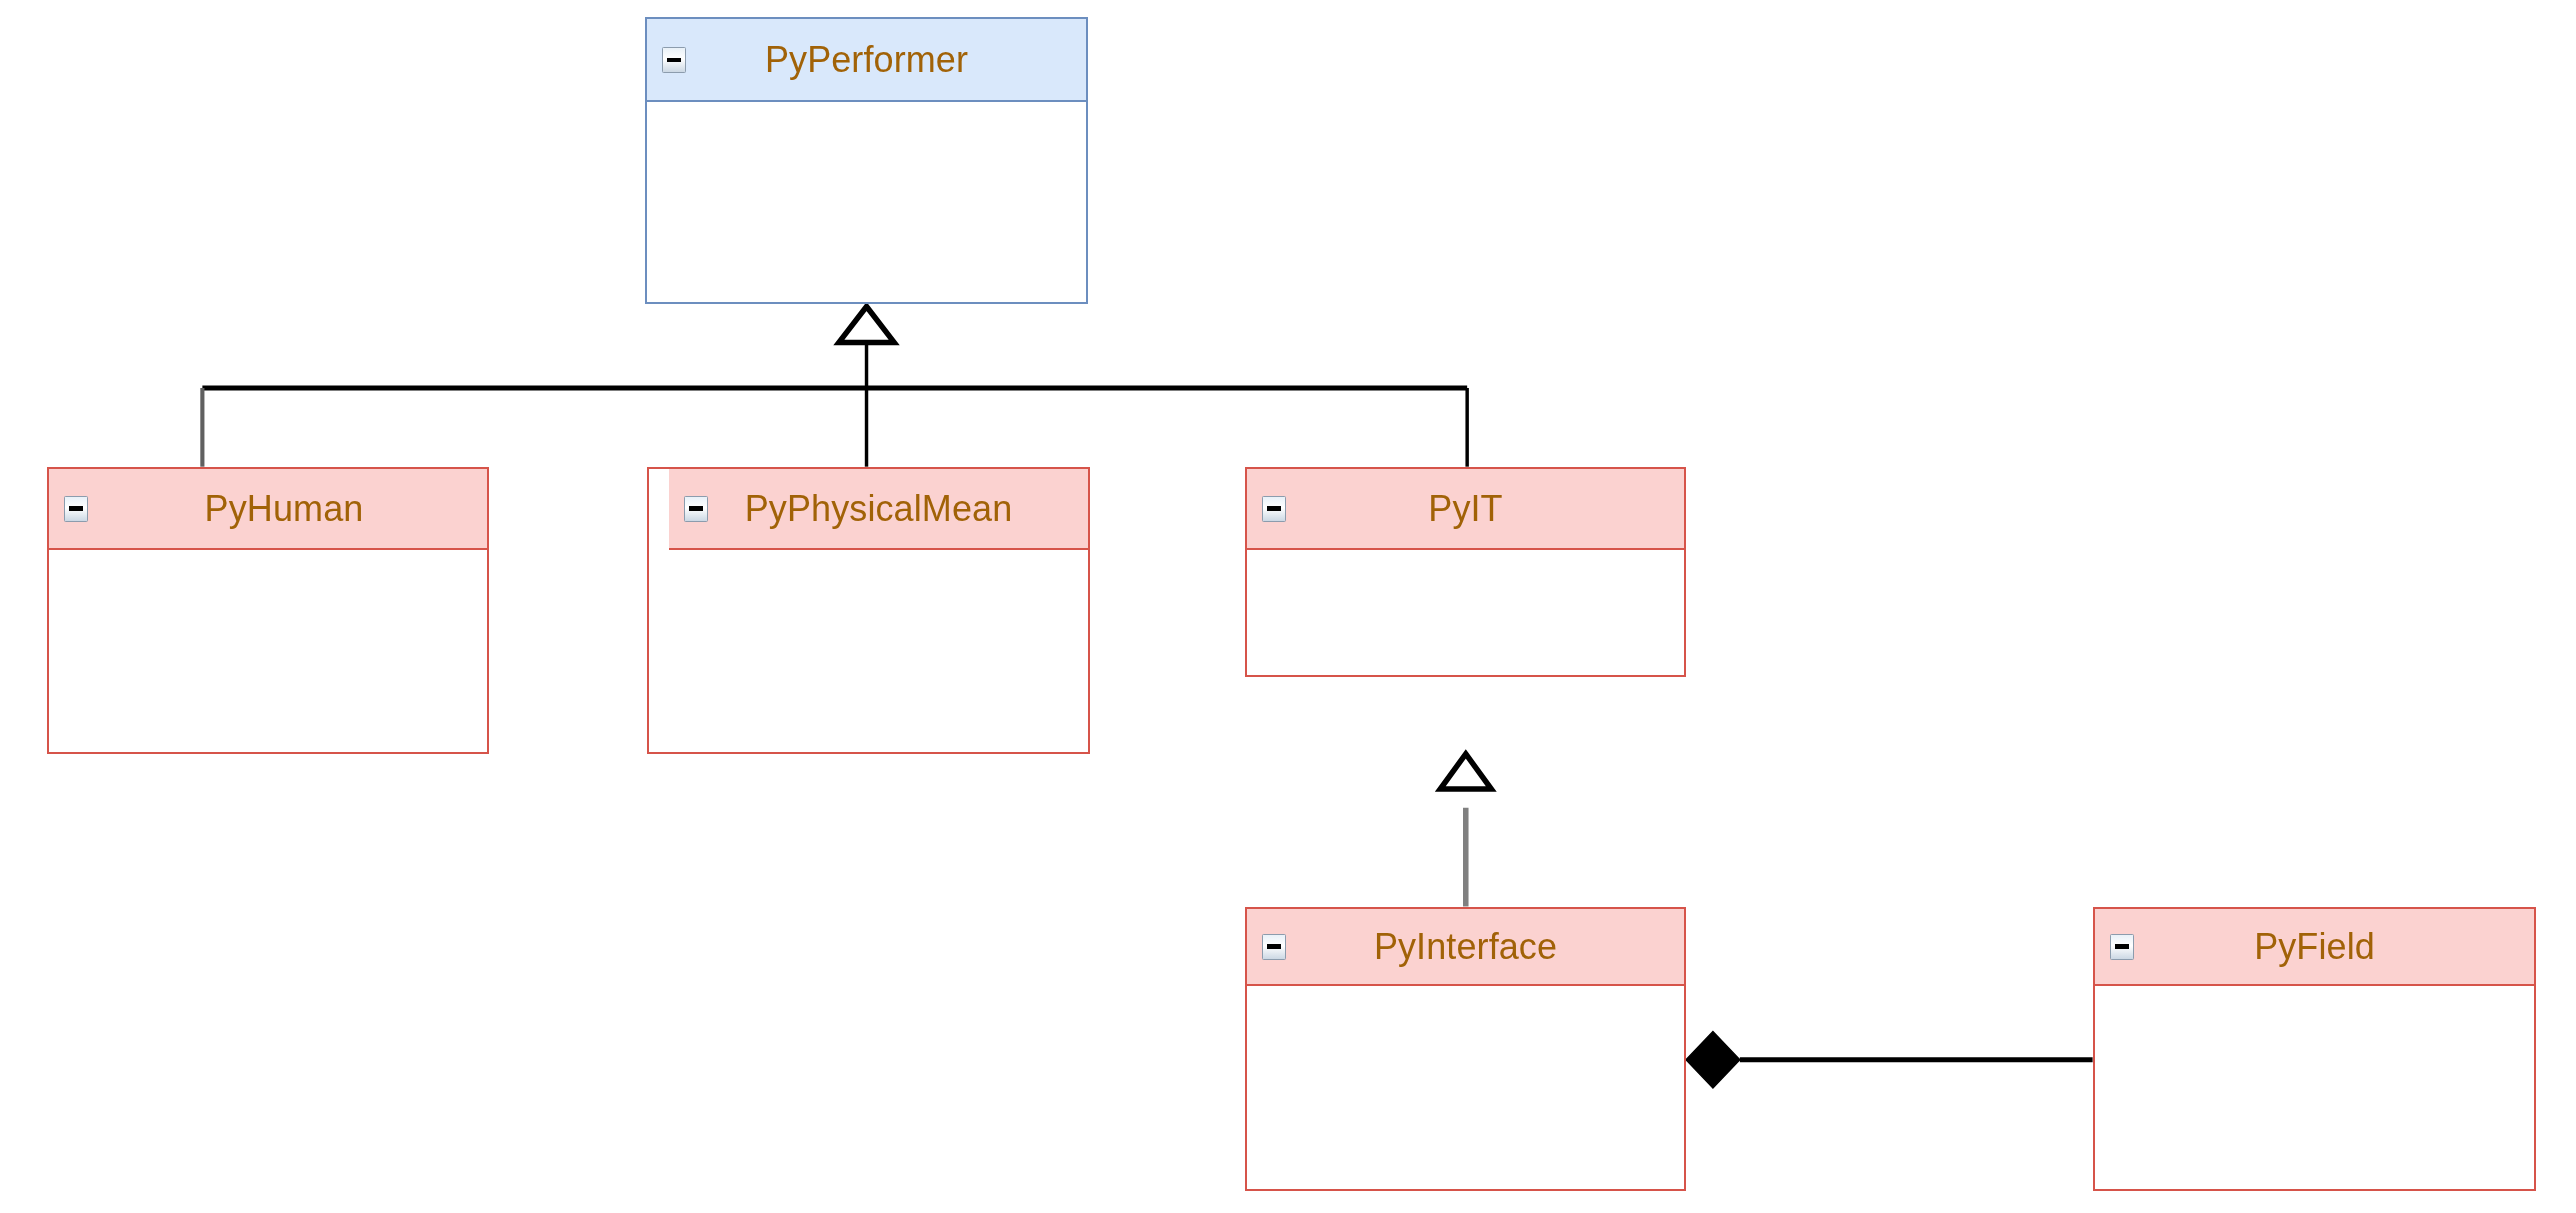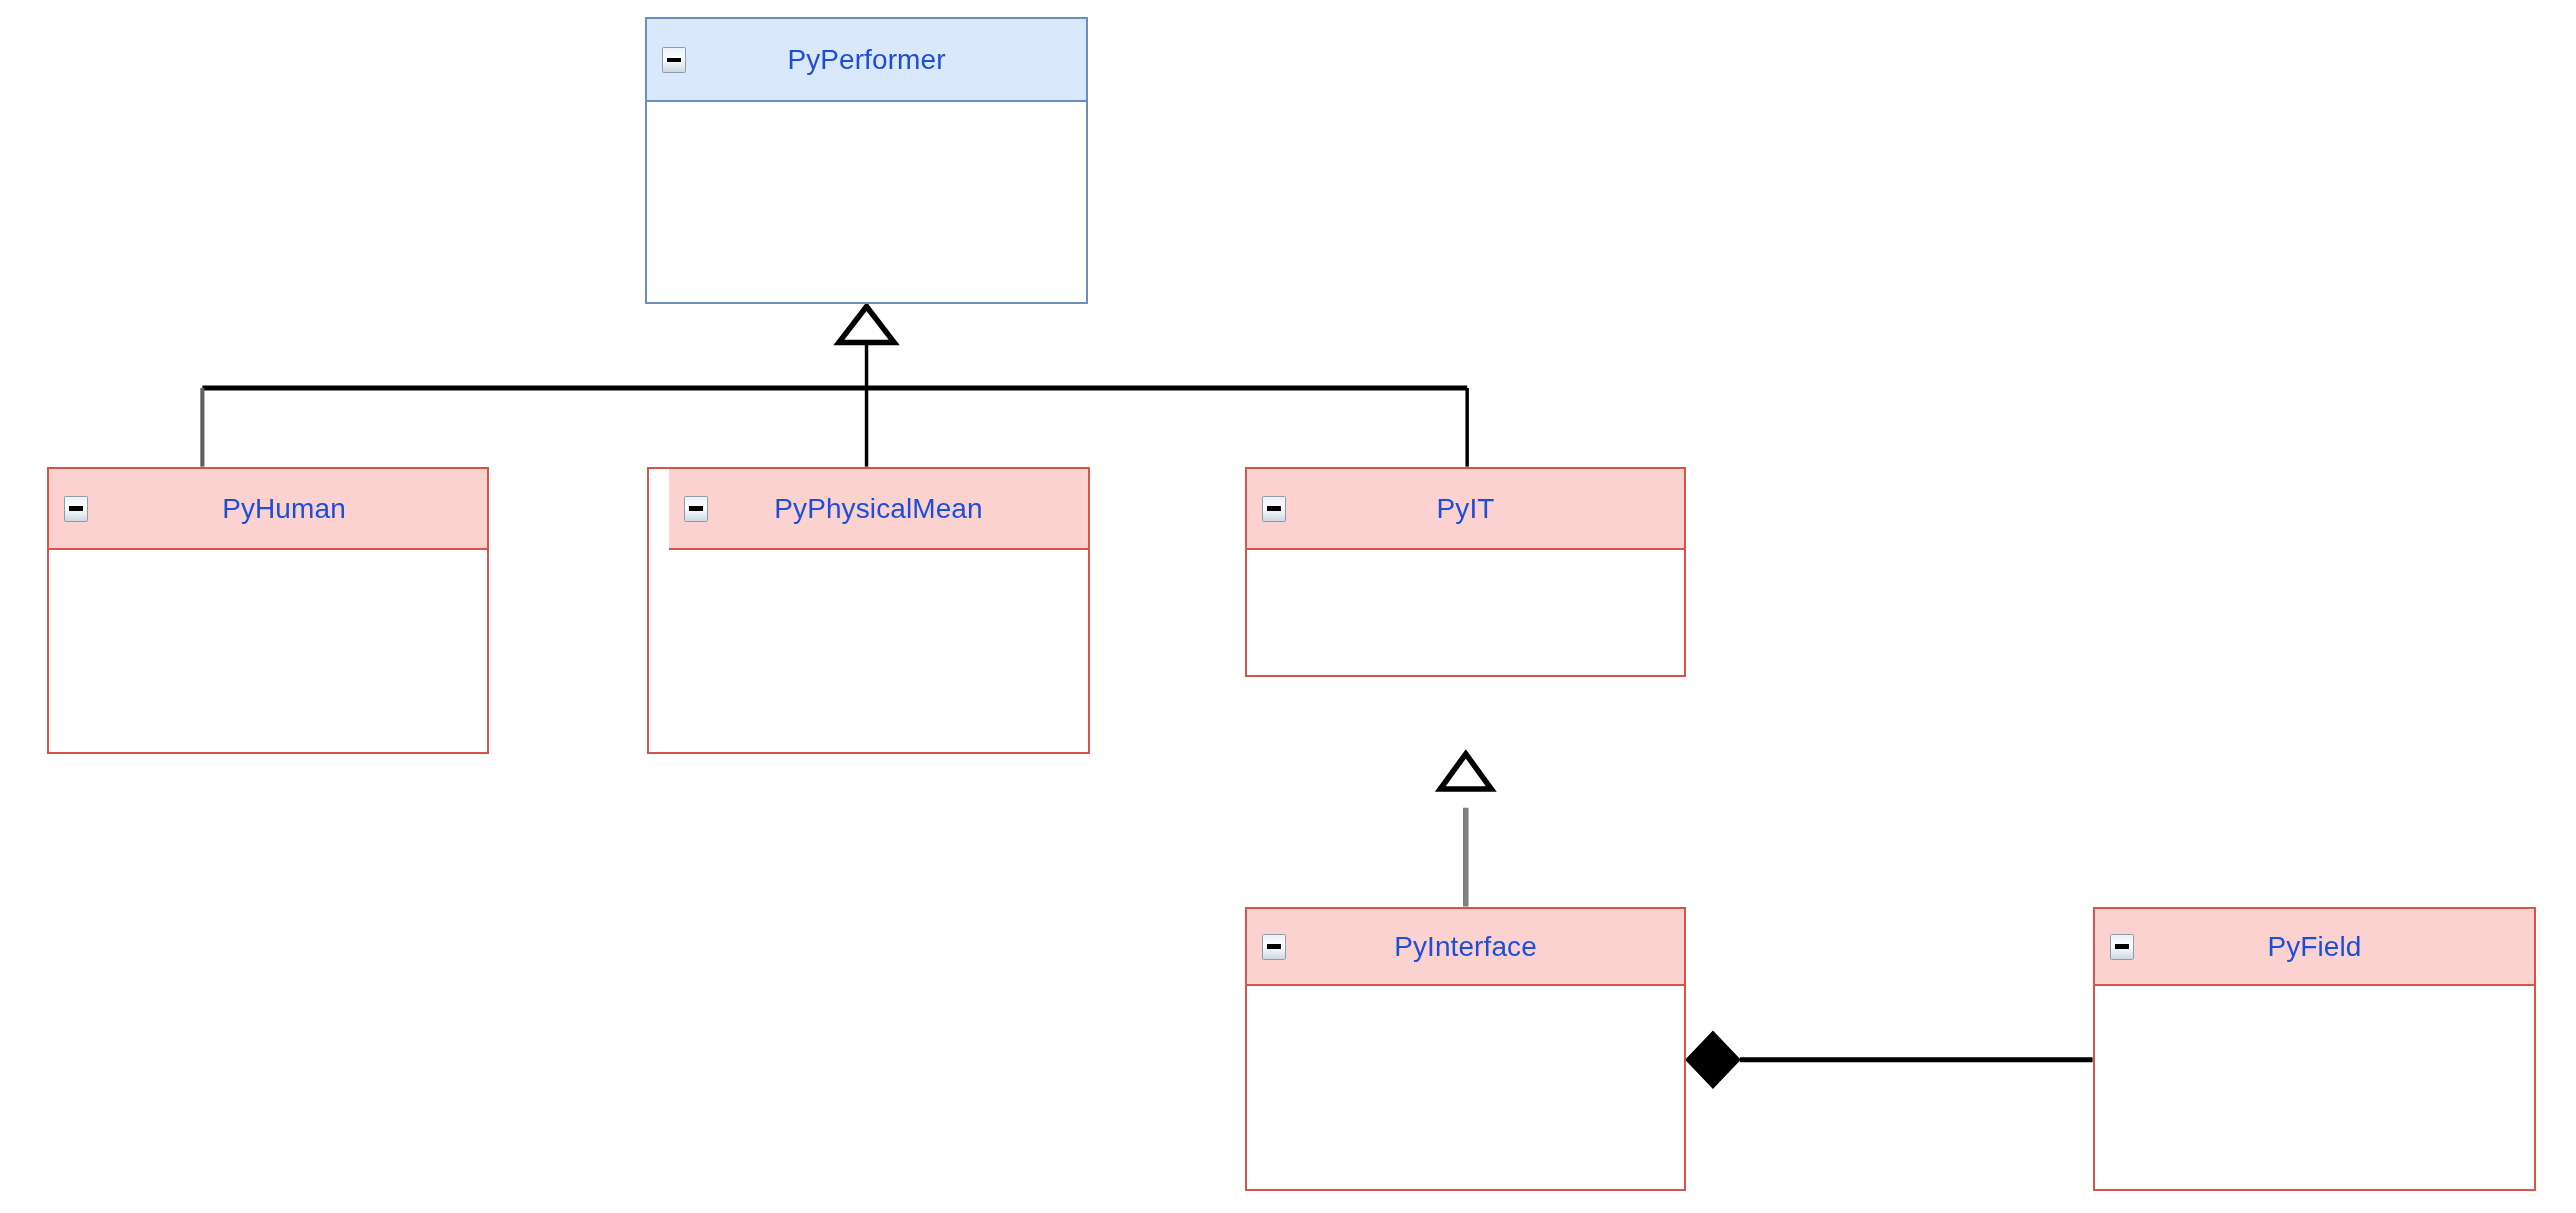--- a/index.html
+++ b/index.html
@@ -51,22 +51,22 @@
   }
   .uml-class.blue > .uml-header {
     background: #d9e8fb;
     border-bottom: 2.1px solid #6c8ebf;
   }
   .uml-class.pink > .uml-header {
     background: #fbd2d0;
     border-bottom: 2.1px solid #d6544a;
   }
   .uml-title {
-    font-size: 28px;
-    color: #1d4ed8;
+    font-size: 36px;
+    color: #a16207;
     letter-spacing: 0.1px;
     white-space: nowrap;
     line-height: 1;
   }
   .uml-body {
     flex: 1 1 auto;
     background: #ffffff;
   }
   
   .collapse-icon {

